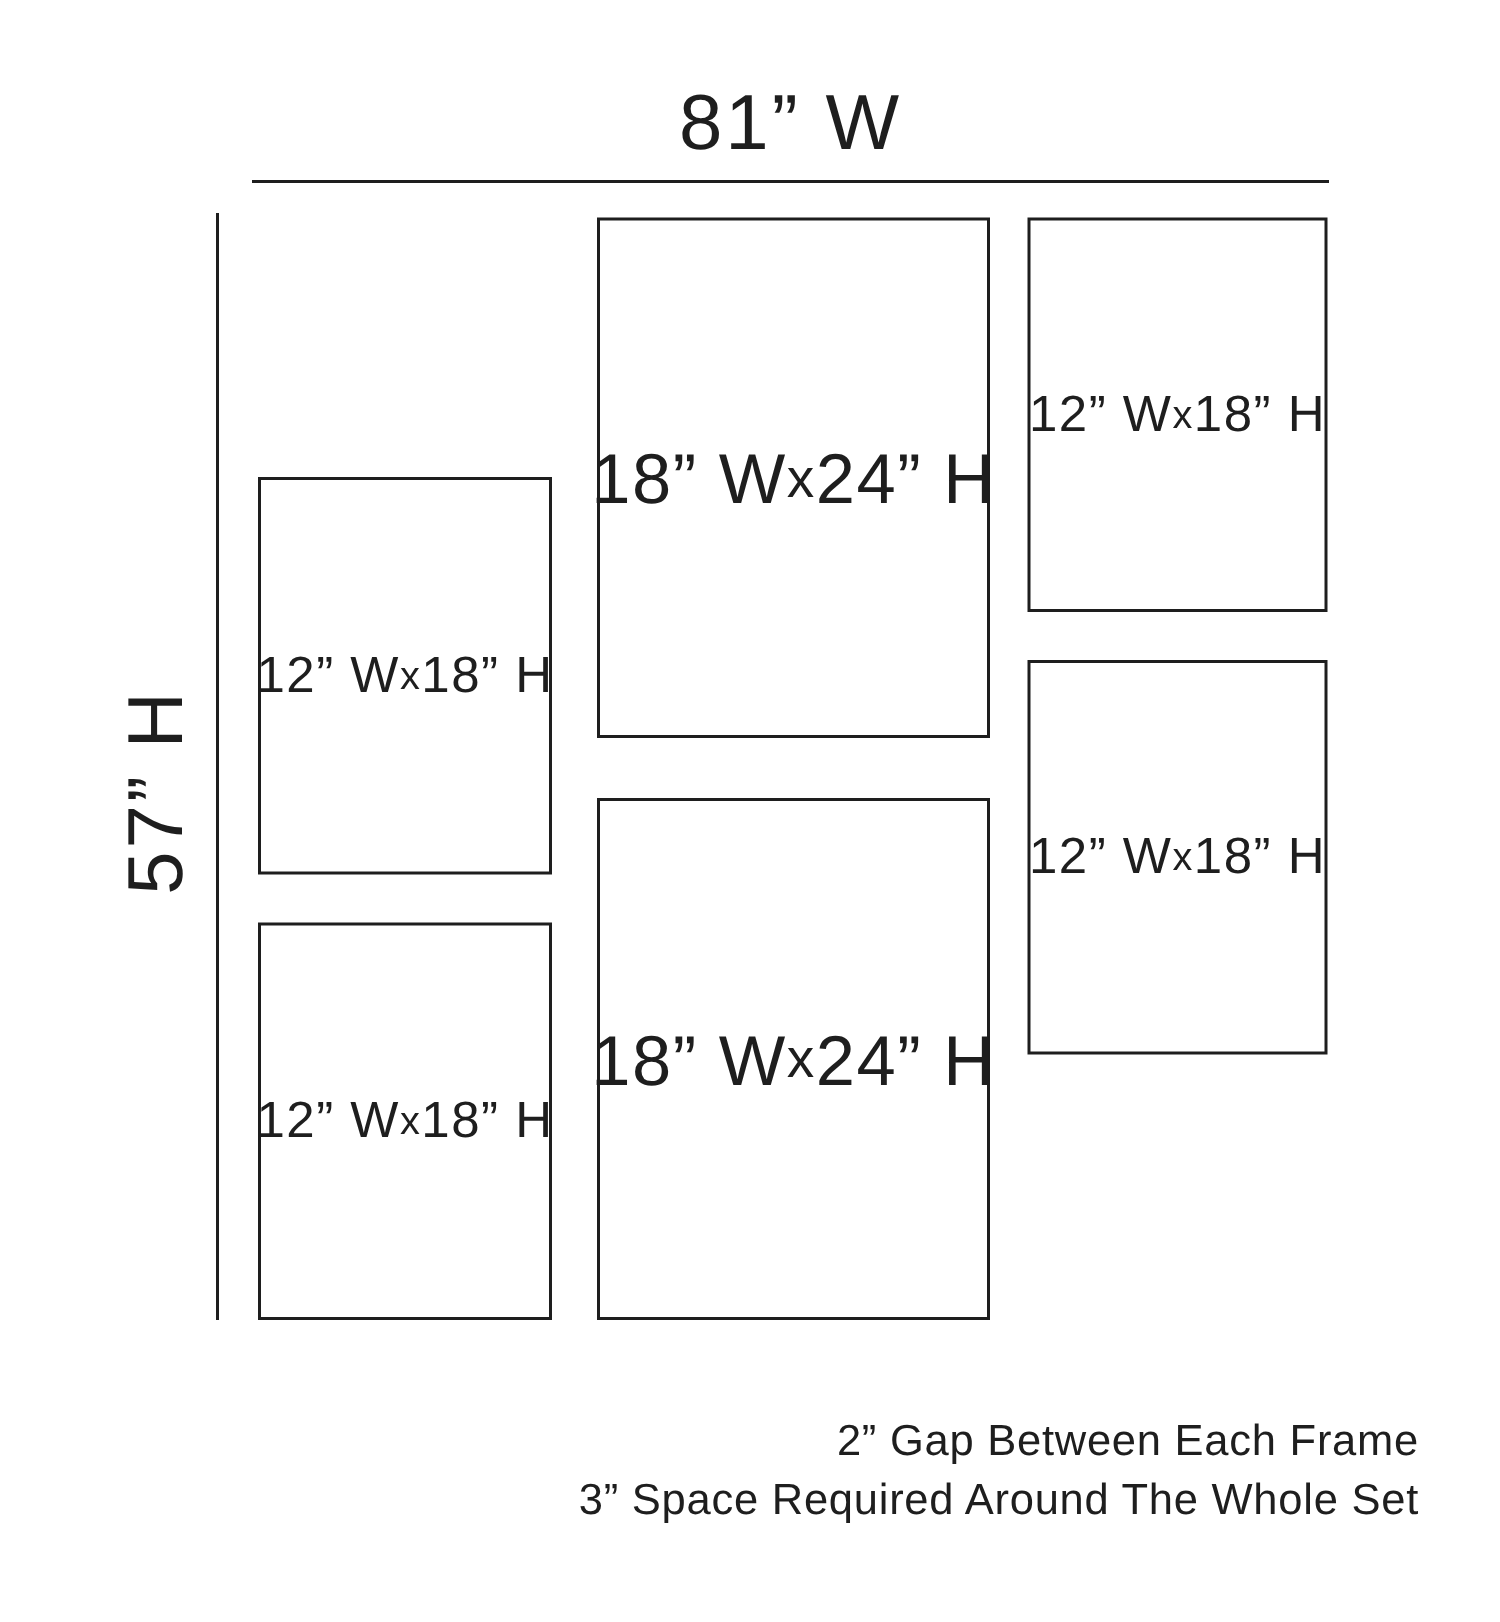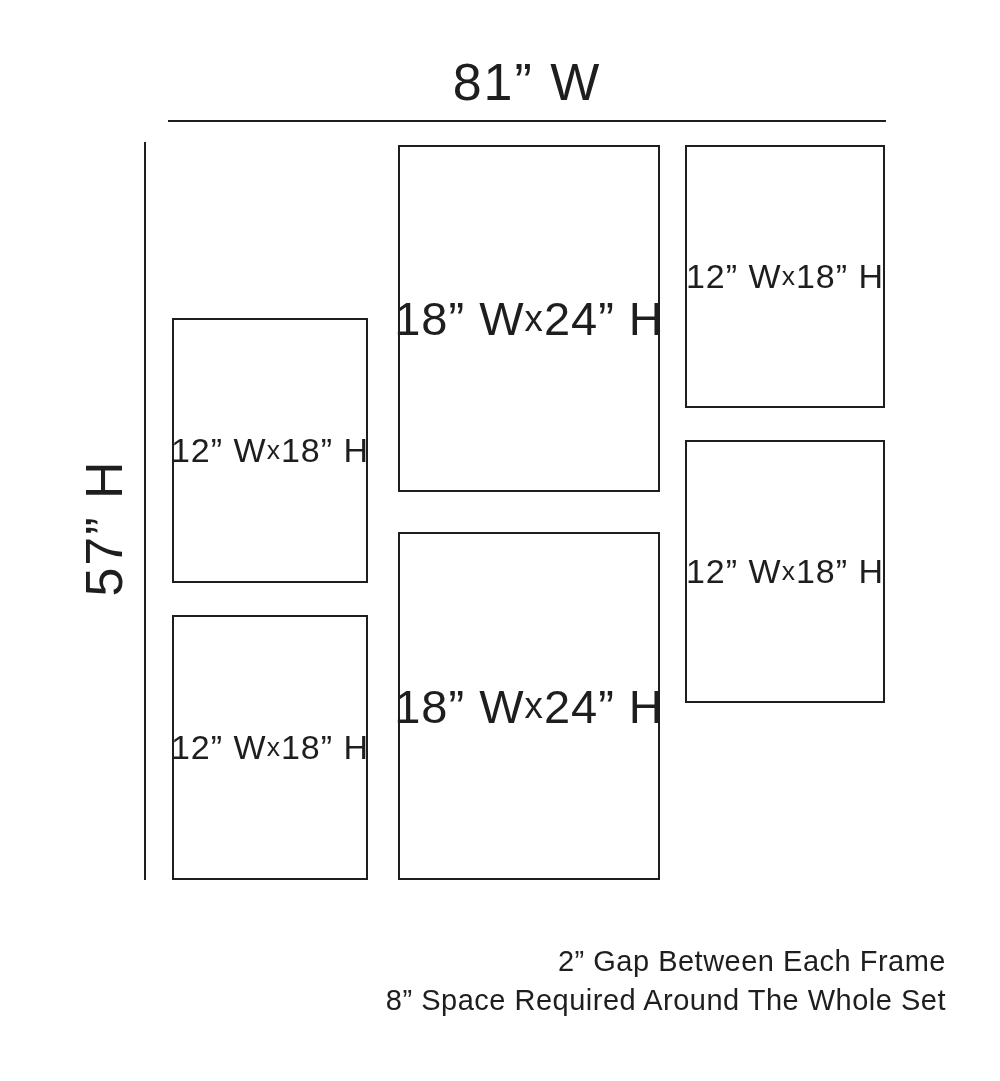--- a/index.html
+++ b/index.html
@@ -115,16 +115,16 @@
   </div>
 
   <div class="frame frame-small frame-left-bottom">
     <span>12” W</span>
     <span class="x-sep">x</span>
     <span>18” H</span>
   </div>
 
   <div class="notes">
     <div>2” Gap Between Each Frame</div>
-    <div>8” Space Required Around The Whole Set</div>
+    <div>3” Space Required Around The Whole Set</div>
   </div>
 
 </div>
 
 </body></html>

